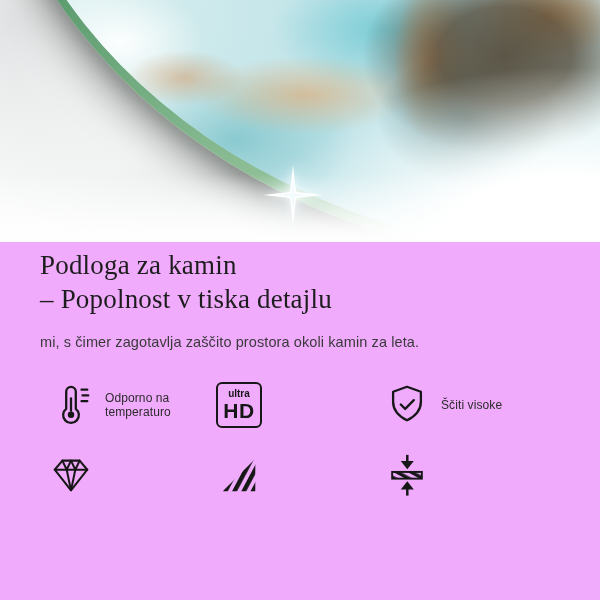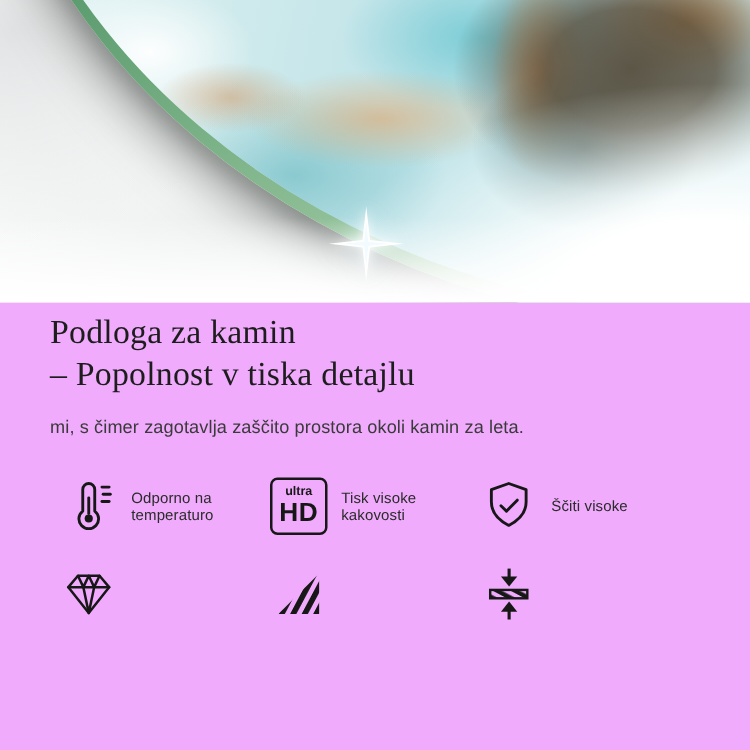--- a/index.html
+++ b/index.html
@@ -128,21 +128,20 @@
         <div class="label">Odporno na temperaturo</div>
       </div>
 
       <div class="feature">
         <div class="icon-box">
           <div class="uhd-box">
             <span class="uhd-top">ultra</span>
             <span class="uhd-bottom">HD</span>
           </div>
         </div>
-        <div class="label">Tisk visoke kakovosti</div>
       </div>
 
       <div class="feature">
         <div class="icon-box">
           <svg class="fi" width="46" height="46" viewBox="0 0 48 48">
             <path d="M24 5 l14.5 5.2 v10.3 c0 9.3 -6.3 15.3 -14.5 19.5 c-8.2 -4.2 -14.5 -10.2 -14.5 -19.5 v-10.3 z"></path>
             <path d="M17.5 23.5 l4.6 4.6 l9 -9.2"></path>
           </svg>
         </div>
         <div class="label">Ščiti visoke</div>

